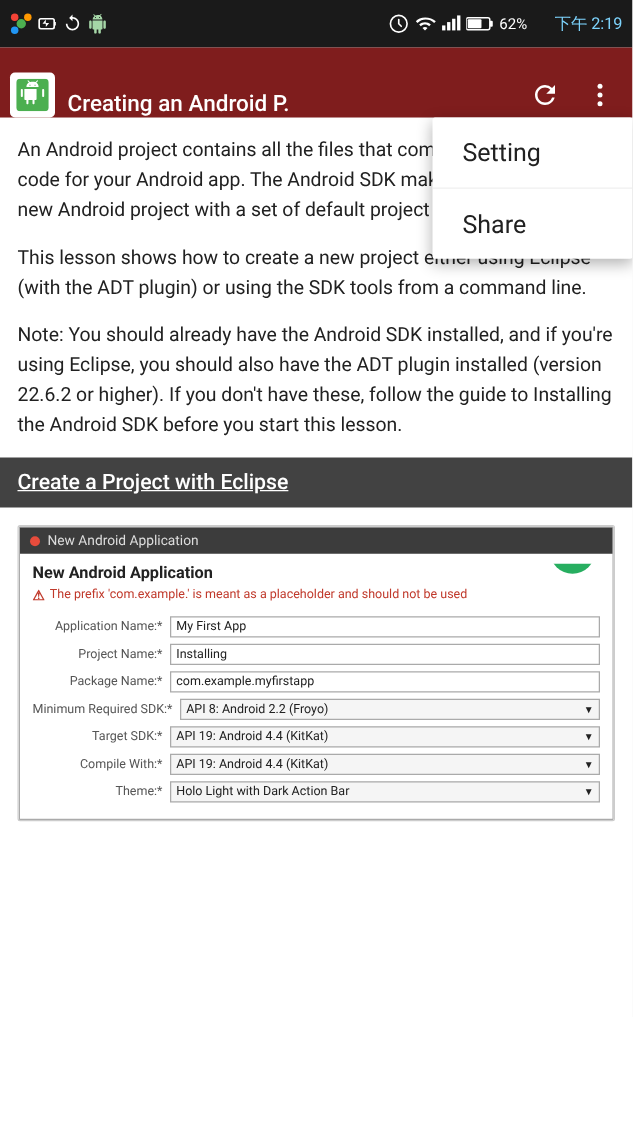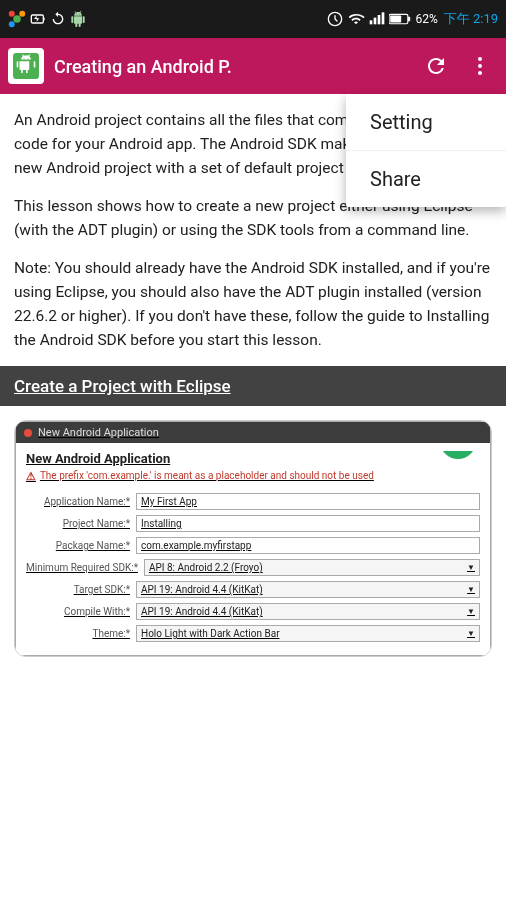--- a/index.html
+++ b/index.html
@@ -32,23 +32,23 @@
       align-items: center;
       gap: 4px;
       font-size: 13px;
       color: #fff;
     }
 
     
     .toolbar {
       width: 100%;
       height: 56px;
-      background: #be185d;
-      display: flex;
-      align-items: center;
+      background: #7f1d1d;
+      display: flex;
+      align-items: flex-end;
       padding: 0 8px;
       position: relative;
     }
     .toolbar-logo {
       width: 36px;
       height: 36px;
       background: #fff;
       border-radius: 4px;
       display: flex;
       align-items: center;
@@ -128,24 +128,23 @@
       color: #fff;
       font-size: 17px;
       font-weight: 500;
       padding: 10px 14px;
       margin: 0 -14px;
       margin-bottom: 14px;
       text-decoration: underline;
     }
     .screenshot-container {
       border: 1px solid #ccc;
-      border-radius: 12px;
+      border-radius: 2px;
       overflow: hidden;
       background: #e8e8e8;
-      text-decoration: underline;
     }
 
     
     .android-dialog {
       background: #fff;
       border: 1px solid #aaa;
     }
     .dialog-titlebar {
       background: #3c3c3c;
       color: #fff;
@@ -261,21 +260,21 @@
         <rect x="13" y="6" width="4" height="14" fill="#fff"></rect>
         <rect x="19" y="2" width="4" height="18" fill="#fff"></rect>
       </svg>
 
     <svg width="22" height="14" viewBox="0 0 28 14">
       <rect x="0" y="1" width="24" height="12" rx="2" fill="none" stroke="#fff" stroke-width="1.5"></rect>
       <rect x="24" y="4" width="3" height="6" rx="1" fill="#fff"></rect>
       <rect x="1.5" y="2.5" width="14" height="9" rx="1" fill="#fff"></rect>
     </svg>
     <span style="color:#fff;font-size:12px;">62%</span>
-    <span style="color:#0ea5e9;font-size:13px;margin-left:2px;">下午 2:19</span>
+    <span style="color:#7dd3fc;font-size:13px;margin-left:18px;">下午 2:19</span>
   </div>
 </div>
 
 <div class="toolbar">
   <div class="toolbar-logo">
     <svg width="26" height="26" viewBox="0 0 32 32">
       <rect width="32" height="32" rx="4" fill="#4CAF50"></rect>
       <path d="M8 20c0 .55.45 1 1 1h1v3c0 .55.45 1 1 1s1-.45 1-1v-3h4v3c0 .55.45 1 1 1s1-.45 1-1v-3h1c.55 0 1-.45 1-1v-10H8v10zm-2.5-10c-.55 0-1 .45-1 1v6c0 .55.45 1 1 1s1-.45 1-1v-6c0-.55-.45-1-1-1zm21 0c-.55 0-1 .45-1 1v6c0 .55.45 1 1 1s1-.45 1-1v-6c0-.55-.45-1-1-1zm-6.5-6.4l1.2-1.2c.2-.2.2-.5 0-.7s-.5-.2-.7 0l-1.4 1.4A5.8 5.8 0 0 0 16 3c-.9 0-1.8.2-2.6.1L12 1.7c-.2-.2-.5-.2-.7 0s-.2.5 0 .7l1.2 1.2C11 4.4 10 6 10 8h12c0-2-1-3.6-2.5-4.4zM14 7h-1V6h1v1zm5 0h-1V6h1v1z" fill="#fff"></path>
     </svg>
   </div>

